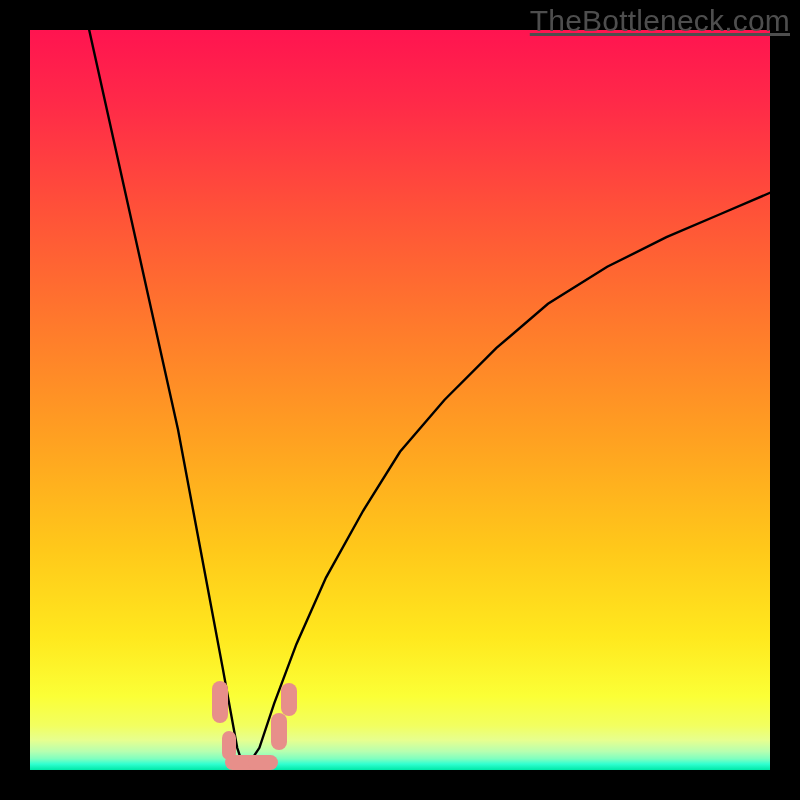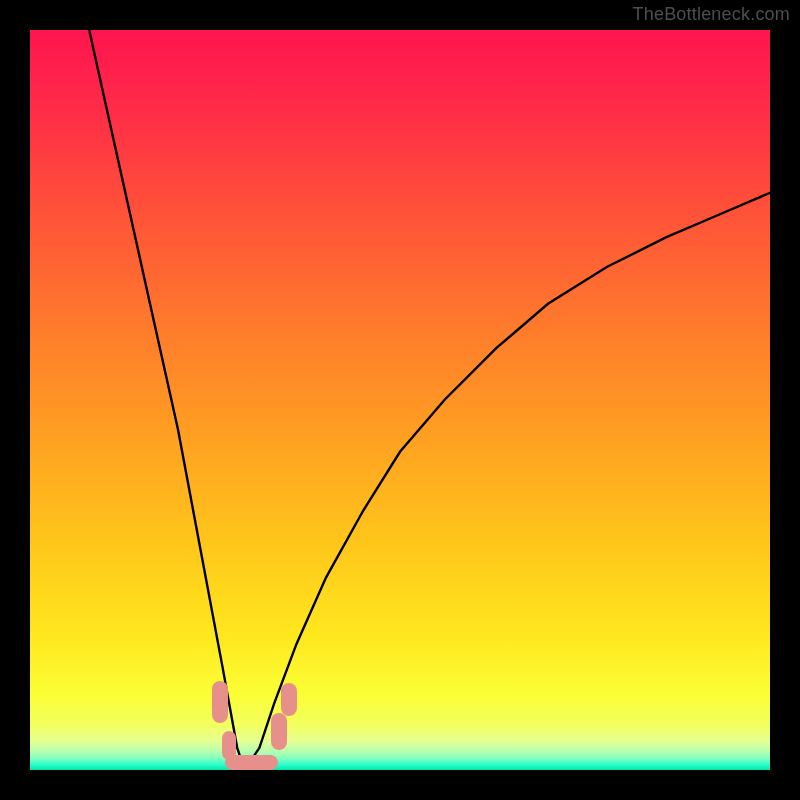--- a/index.html
+++ b/index.html
@@ -15,24 +15,25 @@
     position: relative;
     width: 800px;
     height: 800px;
     background: #000;
   }
   .watermark {
     position: absolute;
     top: 4px;
     right: 10px;
     color: #4e4e4e;
-    font-size: 18px;
+    font-size: 30px;
     font-weight: 500;
     letter-spacing: 0.2px;
     z-index: 20;
+    text-decoration: underline;
   }
   .plot-area {
     position: absolute;
     left: 30px;
     top: 30px;
     width: 740px;
     height: 740px;
     overflow: hidden;
   }
   .gradient {

